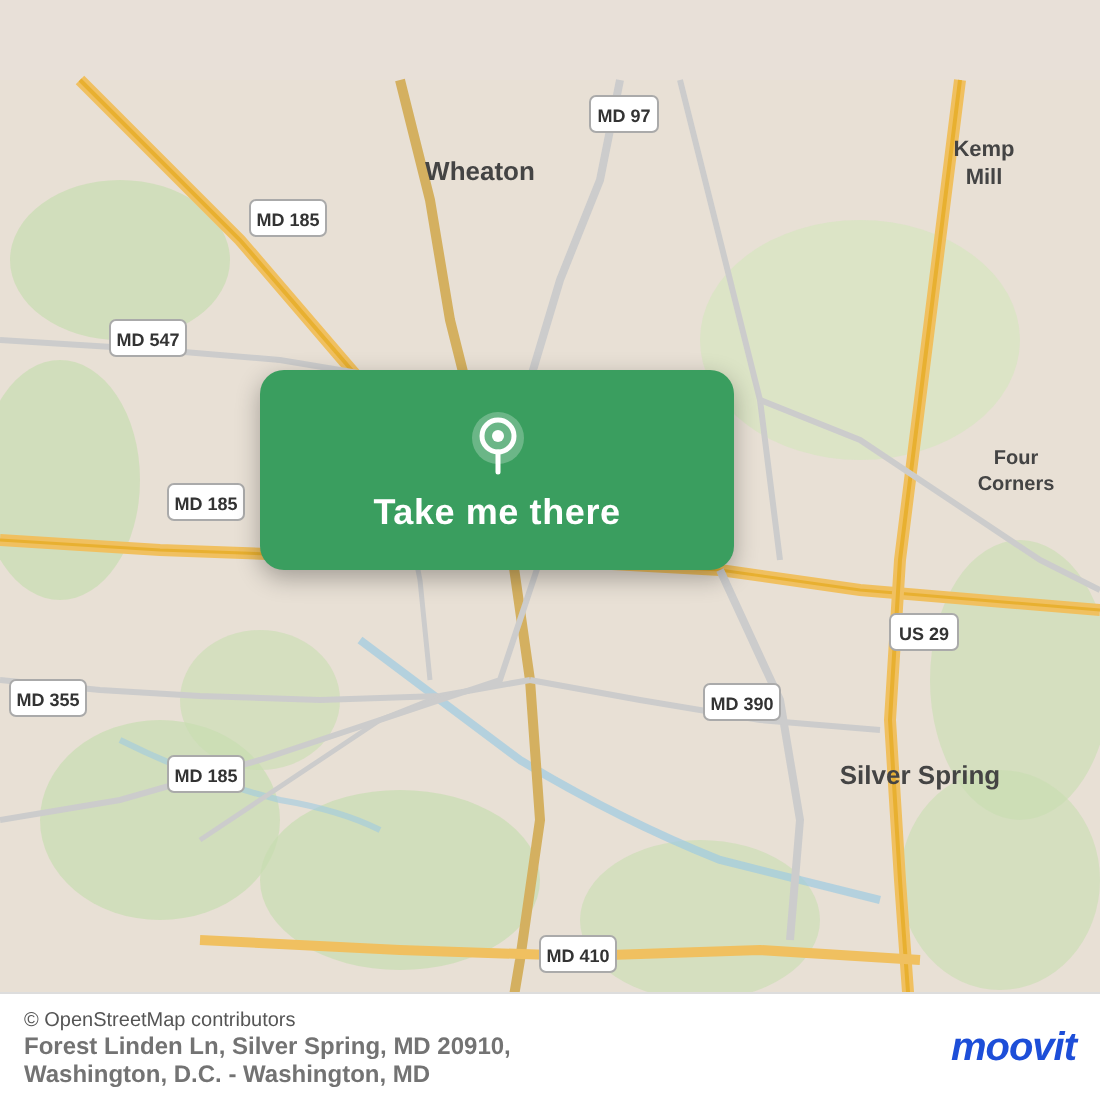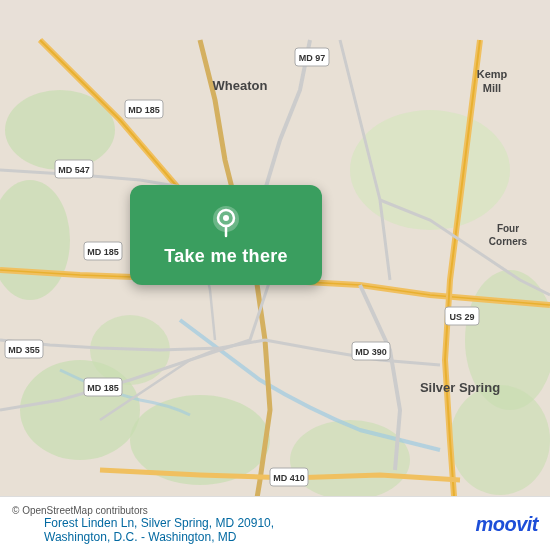--- a/index.html
+++ b/index.html
@@ -25,21 +25,21 @@
       position: absolute;
       top: 0; left: 0;
       width: 100%; height: 100%;
     }
 
     
     #take-me-there-btn {
       position: absolute;
       top: 185px;
       left: 130px;
-      width: 192px;
+      width: 237px;
       height: 100px;
       background-color: #3a9e5f;
       border-radius: 12px;
       display: flex;
       flex-direction: column;
       align-items: center;
       justify-content: center;
       cursor: pointer;
       border: none;
       box-shadow: 0 4px 12px rgba(0,0,0,0.3);
@@ -79,23 +79,22 @@
       gap: 0;
     }
 
     .osm-credit {
       font-size: 10px;
       color: #555;
     }
 
     .address-text {
       font-size: 12px;
-      color: #0369a1;
-      font-weight: 400;
-      margin-left: 32px;
+      color: #737373;
+      font-weight: 700;
     }
 
     .moovit-logo {
       display: flex;
       align-items: center;
       gap: 4px;
     }
 
     .moovit-text {
       font-size: 20px;

